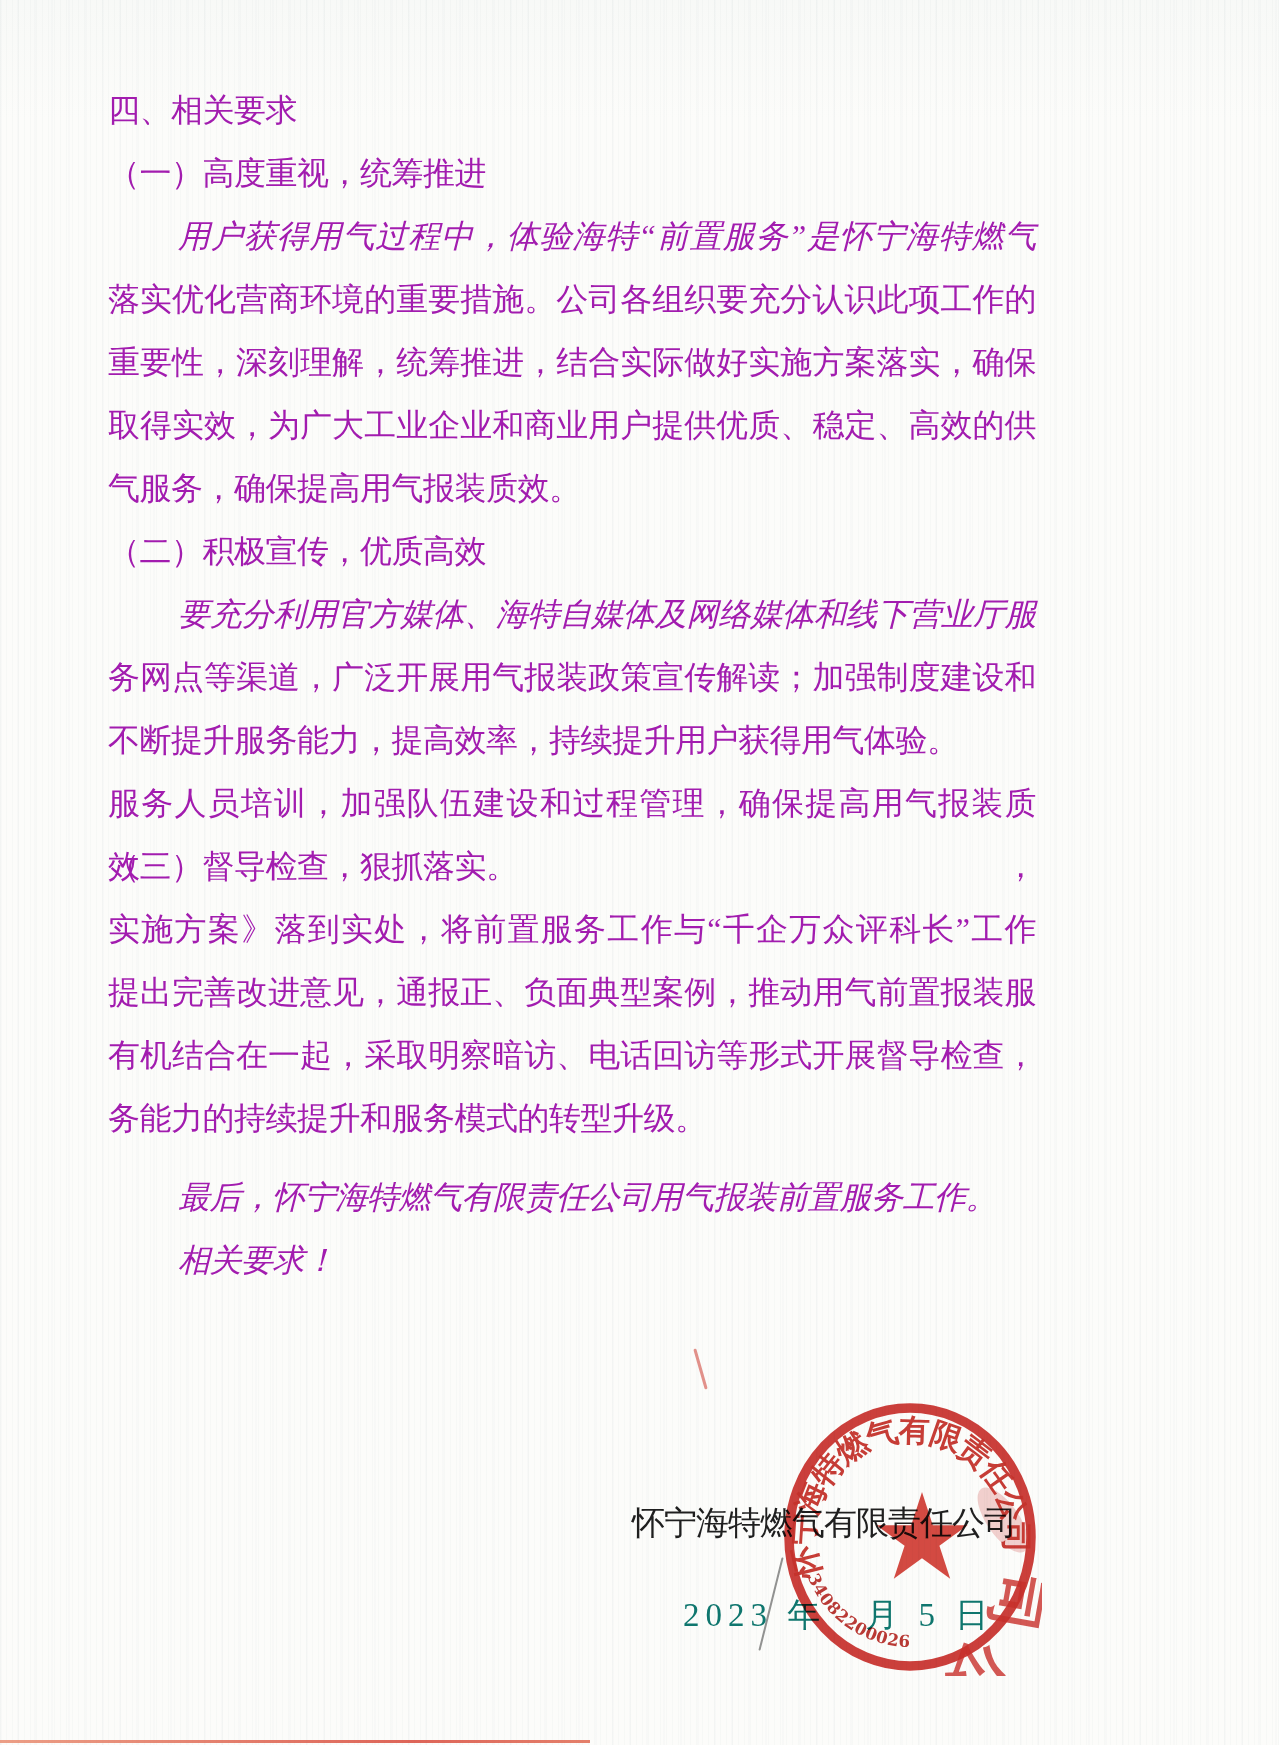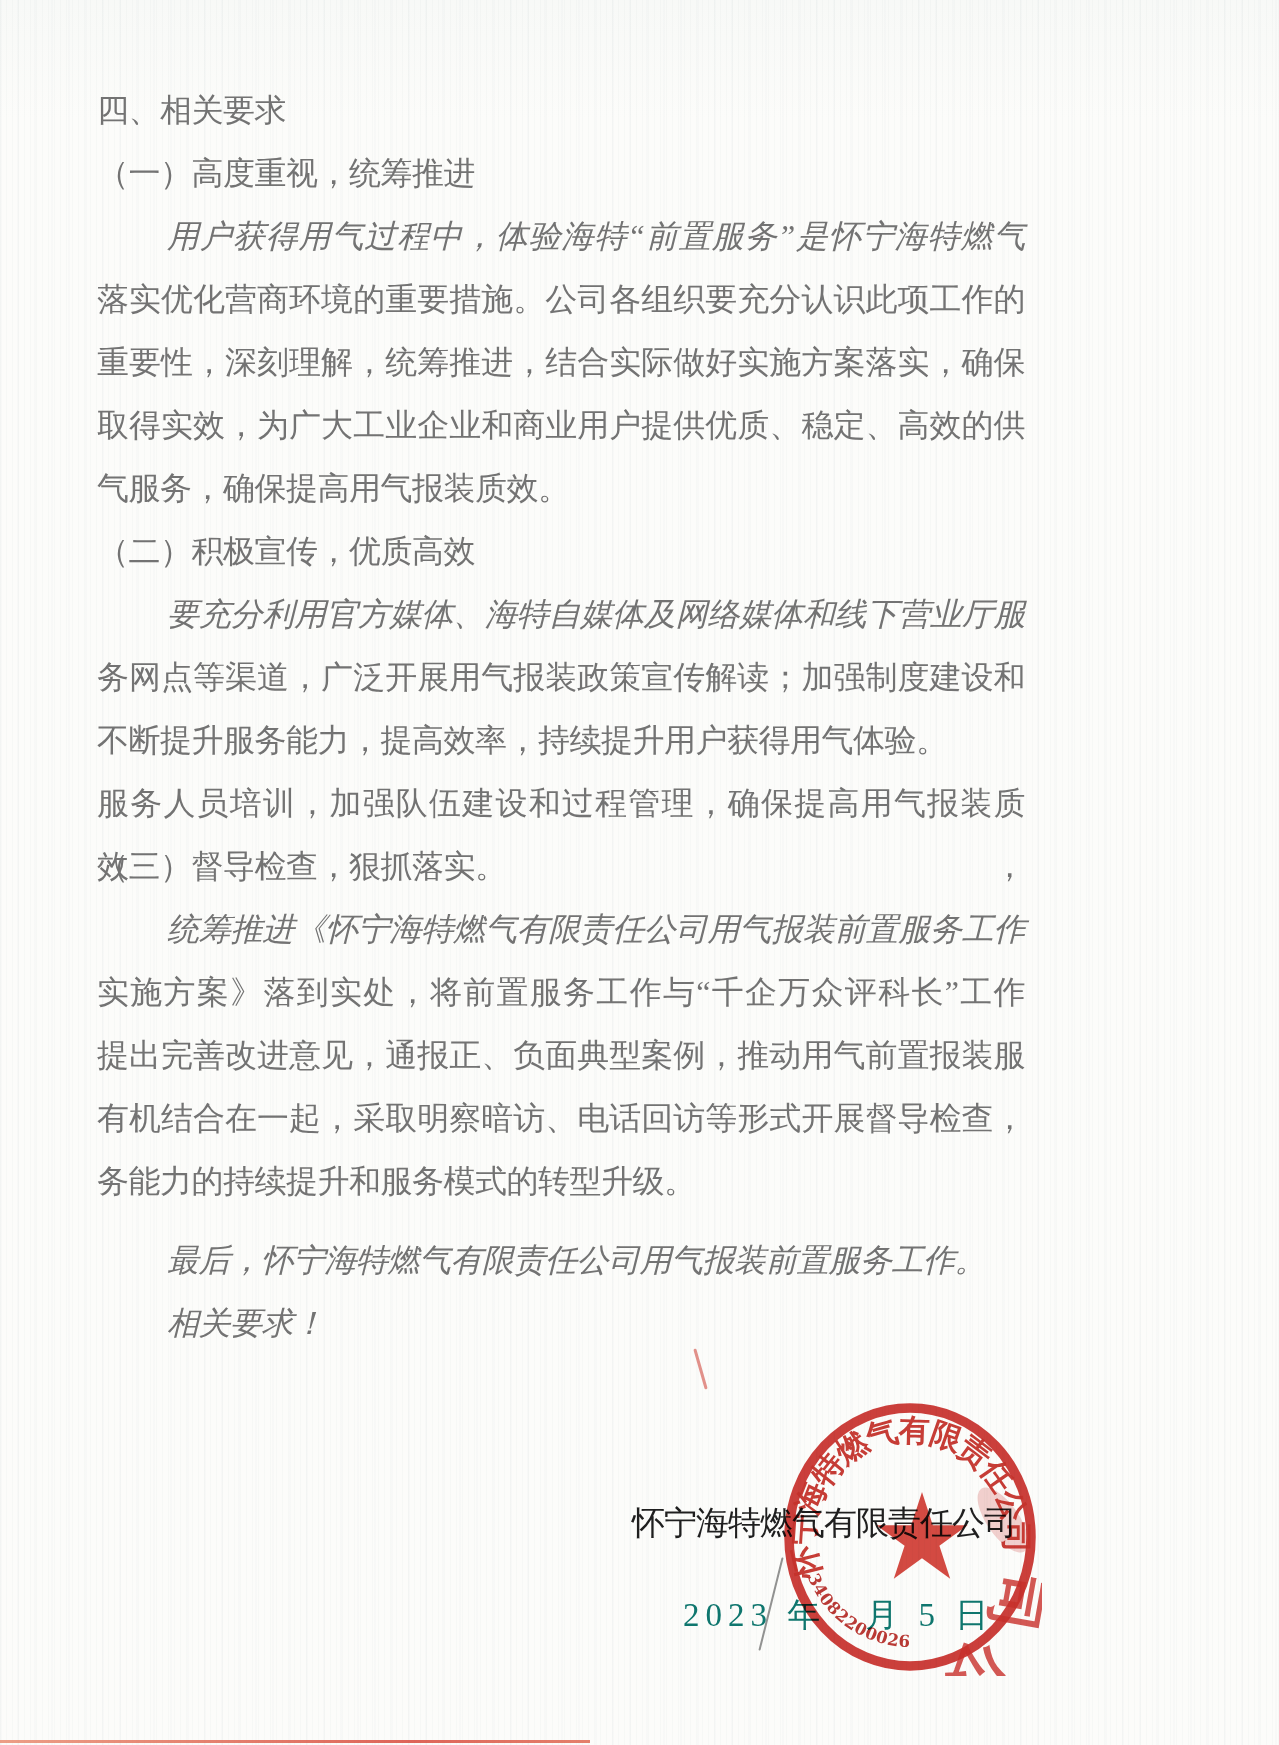--- a/index.html
+++ b/index.html
@@ -10,21 +10,21 @@
   }
   
   .paper-texture{
     position:absolute;inset:0;pointer-events:none;
     background:
       repeating-linear-gradient(90deg, rgba(150,175,170,0.05) 0 1px, rgba(0,0,0,0) 1px 6px),
       repeating-linear-gradient(90deg, rgba(120,140,160,0.03) 0 2px, rgba(0,0,0,0) 2px 17px),
       linear-gradient(180deg, rgba(235,240,238,0.25), rgba(255,255,255,0) 120px);
   }
   .doc{
-    position:absolute;left:97px;top:79px;width:928px;color:#737373;
+    position:absolute;left:108px;top:79px;width:928px;color:#a21caf;
   }
   .line{
     width:928px;height:63px;line-height:63px;font-size:32px;letter-spacing:-0.5px;
     white-space:nowrap;text-align:left;
   }
   .line.j{white-space:normal;text-align:justify;text-align-last:justify;}
   .line.indent{padding-left:70px;width:858px;font-style:italic;}
   .line.gap{margin-top:16px;}
   .signature-company{
     position:absolute;left:632px;top:1500px;height:46px;line-height:46px;
@@ -63,21 +63,20 @@
   <div class="line j">落实优化营商环境的重要措施。公司各组织要充分认识此项工作的</div>
   <div class="line j">重要性，深刻理解，统筹推进，结合实际做好实施方案落实，确保</div>
   <div class="line j">取得实效，为广大工业企业和商业用户提供优质、稳定、高效的供</div>
   <div class="line">气服务，确保提高用气报装质效。</div>
   <div class="line">（二）积极宣传，优质高效</div>
   <div class="line j indent">要充分利用官方媒体、海特自媒体及网络媒体和线下营业厅服</div>
   <div class="line j">务网点等渠道，广泛开展用气报装政策宣传解读；加强制度建设和</div>
   <div class="line">不断提升服务能力，提高效率，持续提升用户获得用气体验。</div>
   <div class="line j">服务人员培训，加强队伍建设和过程管理，确保提高用气报装质效，</div>
   <div class="line">（三）督导检查，狠抓落实。</div>
-  <div class="line j indent">统筹推进《怀宁海特燃气有限责任公司用气报装前置服务工作</div>
   <div class="line j">实施方案》落到实处，将前置服务工作与“千企万众评科长”工作</div>
   <div class="line j">提出完善改进意见，通报正、负面典型案例，推动用气前置报装服</div>
   <div class="line j">有机结合在一起，采取明察暗访、电话回访等形式开展督导检查，</div>
   <div class="line">务能力的持续提升和服务模式的转型升级。</div>
   <div class="line indent gap">最后，怀宁海特燃气有限责任公司用气报装前置服务工作。</div>
   <div class="line indent">相关要求！</div>
 </div>
 
 <div class="signature-company">怀宁海特燃气有限责任公司</div>
 <div class="signature-date">2023 年　月 5 日</div>

